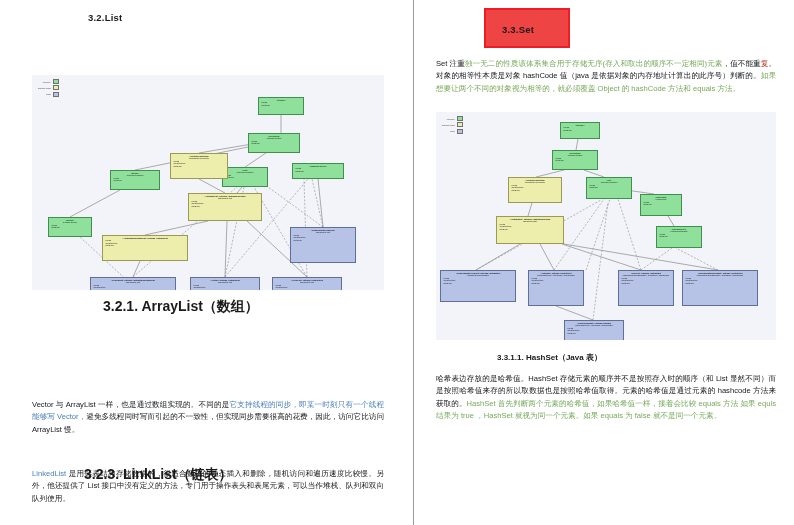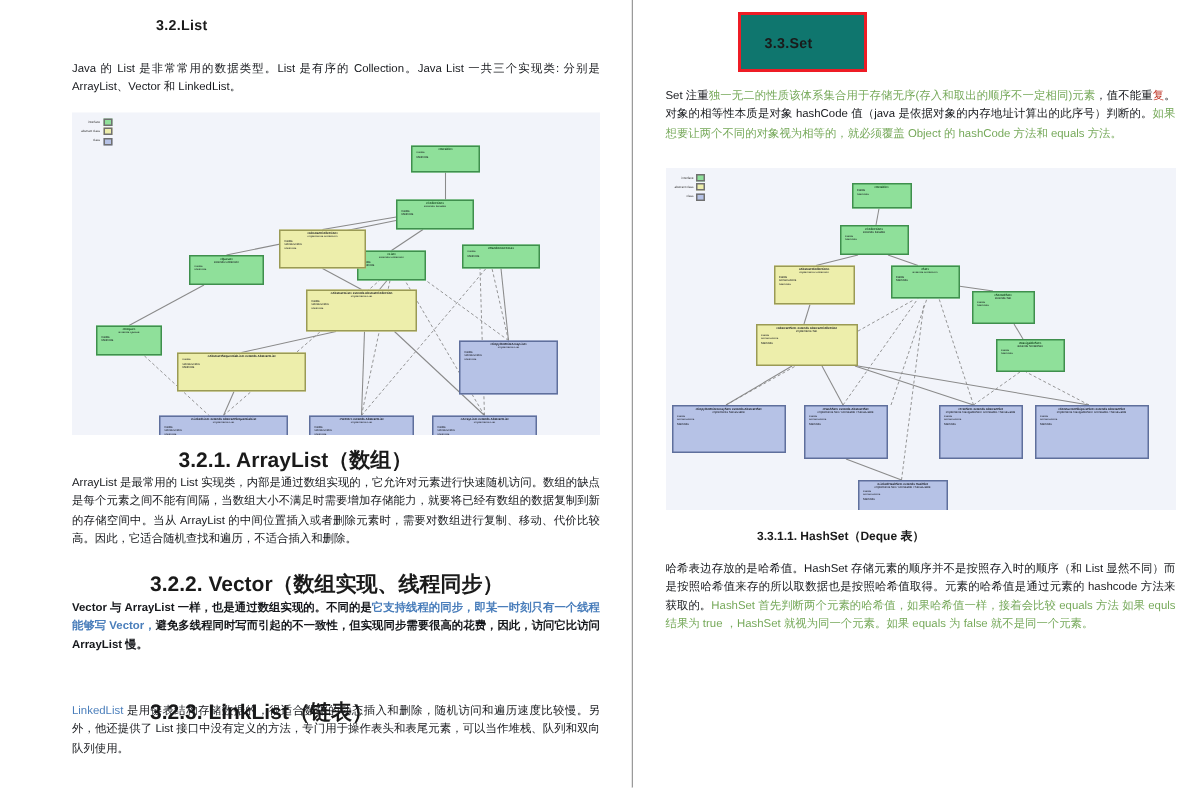--- a/index.html
+++ b/index.html
@@ -1,42 +1,42 @@
 <!DOCTYPE html>
 <html><head>
 <meta charset="utf-8">
 <style>
   html,body{margin:0;padding:0;}
   body{
     width:794px;height:525px;background:#ffffff;
     font-family:"Liberation Sans","DejaVu Sans",sans-serif;
     overflow:hidden;position:relative;
   }
-  .viewer{position:absolute;inset:0;display:flex;padding-left:16px;}
+  .viewer{position:absolute;inset:0;display:flex;}
   .page{position:relative;height:525px;background:#fff;overflow:hidden;}
   .page-left{width:413px;}
   .divider{width:1px;background:#9a9a9a;height:525px;flex:0 0 1px;}
   .page-right{width:380px;}
 
   .h2{
     font-size:9.5px;font-weight:bold;color:#1a1a1a;letter-spacing:.2px;
   }
   .h3{font-size:14px;font-weight:bold;color:#1a1a1a;}
   .h4{font-size:8px;font-weight:bold;color:#1a1a1a;}
 
   .para{
     font-size:7.6px;line-height:1.62;color:#16181c;text-align:justify;
   }
   .blue{color:#4a7ebb;}
   .green{color:#76a95a;}
   .red-t{color:#c0392b;}
 
   
   .redbox{
-    border:2.2px solid #ee1c25;background:#0f766e;
+    border:2.2px solid #ee1c25;background:#ef4444;
     display:inline-block;padding:9px 34px 9px 16px;
   }
 
   
   .uml{
     position:relative;background:#f2f4fa;
     border:0;overflow:hidden;
   }
   .uml svg{position:absolute;left:0;top:0;}
   .nbox{
@@ -68,21 +68,20 @@
 <body>
 
 <div class="viewer">
 
   <div class="page page-left">
 
     <div class="txtblock" style="left:88px;top:12px;">
       <div class="h2">3.2.List</div>
     </div>
 
-    <div class="txtblock para" style="left:32px;top:40px;width:352px;">Java 的 List 是非常常用的数据类型。List 是有序的 Collection。Java List 一共三个实现类: 分别是 ArrayList、Vector 和 LinkedList。</div>
 
     <div class="uml" style="position:absolute;left:32px;top:75px;width:352px;height:215px;">
 
       <div class="legend" style="left:6px;top:4px;">
         <div class="row">
           <span>interface</span>
           <span class="sw i"></span>
         </div>
         <div class="row">
           <span>abstract class</span>
@@ -224,24 +223,22 @@
         <span class="t">«ArrayList» extends AbstractList</span>
         <span class="s">implements  List</span>
         <span class="sep"></span>
         <span class="m">Fields</span>
         <span class="m">Constructors</span>
         <span class="m">Methods</span>
       </div>
     </div>
 
     <div class="txtblock h3" style="left:103px;top:298px;">3.2.1. ArrayList（数组）</div>
-    <div class="txtblock para" style="left:32px;top:316px;width:352px;">ArrayList 是最常用的 List 实现类，内部是通过数组实现的，它允许对元素进行快速随机访问。数组的缺点是每个元素之间不能有间隔，当数组大小不满足时需要增加存储能力，就要将已经有数组的数据复制到新的存储空间中。当从 ArrayList 的中间位置插入或者删除元素时，需要对数组进行复制、移动、代价比较高。因此，它适合随机查找和遍历，不适合插入和删除。</div>
-
-    <div class="txtblock h3" style="left:84px;top:381px;">3.2.2. Vector（数组实现、线程同步）</div>
-    <div class="txtblock para" style="left:32px;top:399px;width:352px;font-weight:bold;">
+
+    <div class="txtblock para" style="left:32px;top:399px;width:352px;">
       <span>Vector 与 ArrayList 一样，也是通过数组实现的。不同的是</span><span class="blue">它支持线程的同步，即某一时刻只有一个线程能够写 Vector，</span><span>避免多线程同时写而引起的不一致性，但实现同步需要很高的花费，因此，访问它比访问 ArrayList 慢。</span>
     </div>
 
     <div class="txtblock h3" style="left:84px;top:450px;margin-top:16px;">3.2.3. LinkList（链表）</div>
     <div class="txtblock para" style="left:32px;top:468px;width:352px;">
       <span class="blue">LinkedList</span>
       <span>是用链表结构存储数据的，很适合数据的动态插入和删除，随机访问和遍历速度比较慢。另外，他还提供了 List 接口中没有定义的方法，专门用于操作表头和表尾元素，可以当作堆栈、队列和双向队列使用。</span>
     </div>
   </div>
 
@@ -397,20 +394,20 @@
       <div class="nbox cls" style="left:128px;top:208px;width:60px;height:36px;">
         <span class="t">«LinkedHashSet» extends HashSet</span>
         <span class="s">implements  Set / Cloneable / Serializable</span>
         <span class="sep"></span>
         <span class="m">Fields</span>
         <span class="m">Constructors</span>
         <span class="m">Methods</span>
       </div>
     </div>
 
-    <div class="txtblock h4" style="left:83px;top:352px;">3.3.1.1.     HashSet（Deque 表）</div>
+    <div class="txtblock h4" style="left:83px;top:352px;">3.3.1.1.     HashSet（Java 表）</div>
 
     <div class="txtblock para" style="left:22px;top:373px;width:340px;">
       <span>哈希表边存放的是哈希值。HashSet 存储元素的顺序并不是按照存入时的顺序（和 List 显然不同）而是按照哈希值来存的所以取数据也是按照哈希值取得。元素的哈希值是通过元素的 hashcode 方法来获取的。</span><span class="green">HashSet 首先判断两个元素的哈希值，如果哈希值一样，接着会比较 equals 方法 如果 equls 结果为 true ，HashSet 就视为同一个元素。如果 equals 为 false 就不是同一个元素。</span>
     </div>
 
   </div>
 </div>
 
 </body></html>

